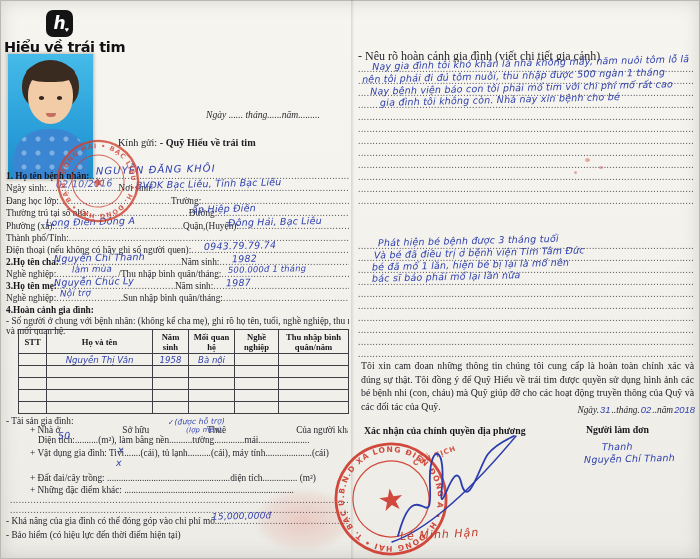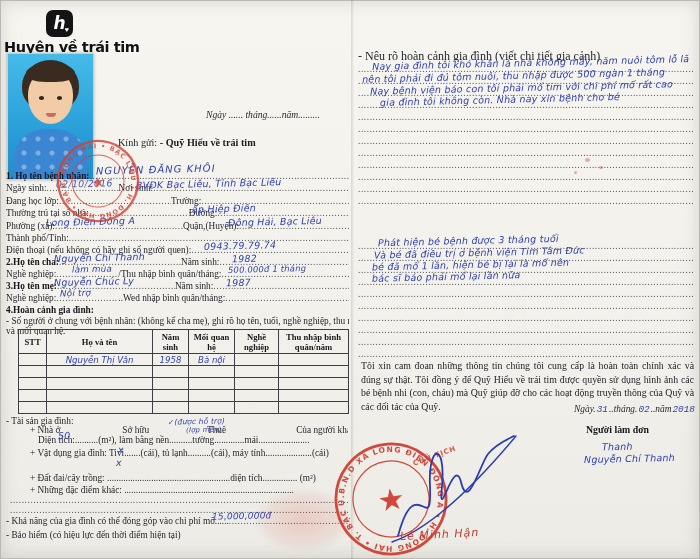--- a/index.html
+++ b/index.html
@@ -70,39 +70,39 @@
   table.ftable{position:absolute;left:18px;top:329px;width:330px;border-collapse:collapse;table-layout:fixed;}
   table.ftable th,table.ftable td{border:1px solid #3e3e44;font-size:8.6px;padding:0 2px;overflow:hidden;white-space:nowrap;}
   table.ftable th{font-weight:bold;text-align:center;height:23px;line-height:10px;white-space:normal;color:#17171c;}
   table.ftable td{height:11px;}
   td.hwcell{font-family:"DejaVu Sans",sans-serif;font-style:italic;color:#2e3fae;text-align:center;font-size:9px;}
 
   .decl{position:absolute;left:361px;top:359px;width:333px;font-size:9.8px;line-height:13.6px;
       text-align:justify;color:#222228;}
   .dateline{position:absolute;left:520px;top:404px;width:176px;display:flex;justify-content:flex-end;
       align-items:baseline;font-size:9.4px;font-style:italic;color:#26262c;}
-  .dateline .hwv{font-family:Liberation Mono, monospace;color:#2e3fae;font-size:9.4px;margin:0 1px;}
+  .dateline .hwv{font-family:Liberation Sans, sans-serif;color:#2e3fae;font-size:9.4px;margin:0 1px;}
   .signbold{position:absolute;font-weight:bold;font-size:9.8px;color:#17171c;white-space:nowrap;}
 
   .bleed{position:absolute;left:238px;top:478px;width:130px;height:84px;border-radius:50%;
       background:radial-gradient(closest-side,rgba(215,70,55,.20),rgba(215,70,55,.08) 60%,transparent 75%);
       filter:blur(2px);}
   .speck{position:absolute;border-radius:50%;background:rgba(205,60,48,.4);filter:blur(.4px);}
 </style>
 </head>
 <body>
 
 <div class="scan">
   <div class="divider"></div>
 
   <div class="logo-box">
     <div class="logo-h">h</div>
     <div class="logo-heart">♥</div>
   </div>
-  <div class="brand">Huyện về trái tim</div>
+  <div class="brand">Hiểu về trái tim</div>
 
   <div class="photo">
     <div class="hair"></div>
     <div class="face"></div>
     <div class="bangs"></div>
     <div class="eye" style="left:31px;"></div>
     <div class="eye" style="left:49px;"></div>
     <div class="mouth"></div>
     <div class="shirt"></div>
   </div>
@@ -163,21 +163,21 @@
   </div>
   <div class="ln" style="top:280px">
     <b>3.Họ tên mẹ:</b>
       <span class="fx" style="width:118px">......................................................................................................................................................</span>
     <span>Năm sinh:</span>
       <span class="fill">......................................................................................................................................................</span>
   </div>
   <div class="ln" style="top:292px">
     <span>Nghề nghiệp:</span>
       <span class="fx" style="width:62px">......................................................................................................................................................</span>
-    <span>..Wed nhập bình quân/tháng:</span>
+    <span>..Sun nhập bình quân/tháng:</span>
       <span class="fill">......................................................................................................................................................</span>
   </div>
   <div class="ln" style="top:304px">
     <b>4.Hoàn cảnh gia đình:</b>
   </div>
   <div class="ln" style="top:315px">
     <span>- Số người ở chung với bệnh nhân: (không kể cha mẹ), ghi rõ họ tên, tuổi, nghề nghiệp, thu nhập</span>
   </div>
   <div class="ln" style="top:325px;height:10px">
     <span>và mối quan hệ.</span>
@@ -354,20 +354,21 @@
 
   <div class="dateline">
     <span>Ngày.</span>
     <span class="hwv">31</span>
     <span>..tháng.</span>
     <span class="hwv">02</span>
     <span>..năm</span>
     <span class="hwv">2018</span>
   </div>
 
+  <div class="signbold" style="left:364px;top:425px">Xác nhận của chính quyền địa phương</div>
   <div class="signbold" style="left:586px;top:424px">Người làm đơn</div>
   <span class="hw" style="left:602px;top:441px">Thanh</span>
   <span class="hw" style="left:584px;top:453px">Nguyễn Chí Thanh</span>
 
   <div class="stamp" style="left:55px;top:138px;width:86px;height:86px;opacity:.8;transform:rotate(-12deg)">
     <svg width="86" height="86" viewBox="0 0 86 86">
       <circle cx="43" cy="43" r="40" fill="none" stroke="#d04233" stroke-width="2.4"></circle>
       <circle cx="43" cy="43" r="26" fill="none" stroke="#d04233" stroke-width="1"></circle>
       <path id="ringS" d="M 10,43 a 33,33 0 1,1 66,0 a 33,33 0 1,1 -66,0" fill="none"></path>
       <text font-family="DejaVu Sans, sans-serif" font-size="6.5" font-weight="bold" fill="#d04233" letter-spacing="1">

